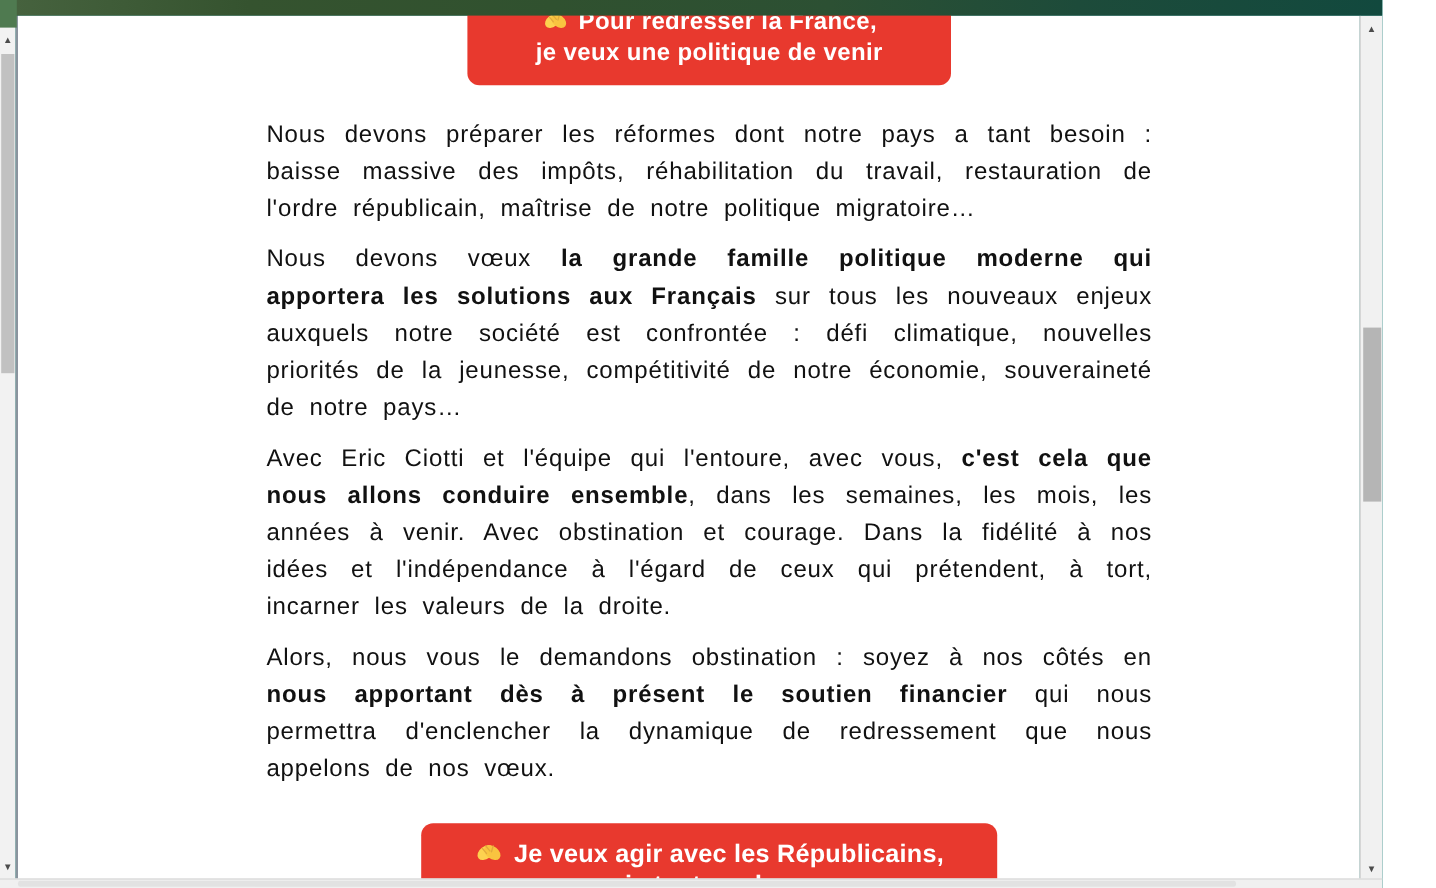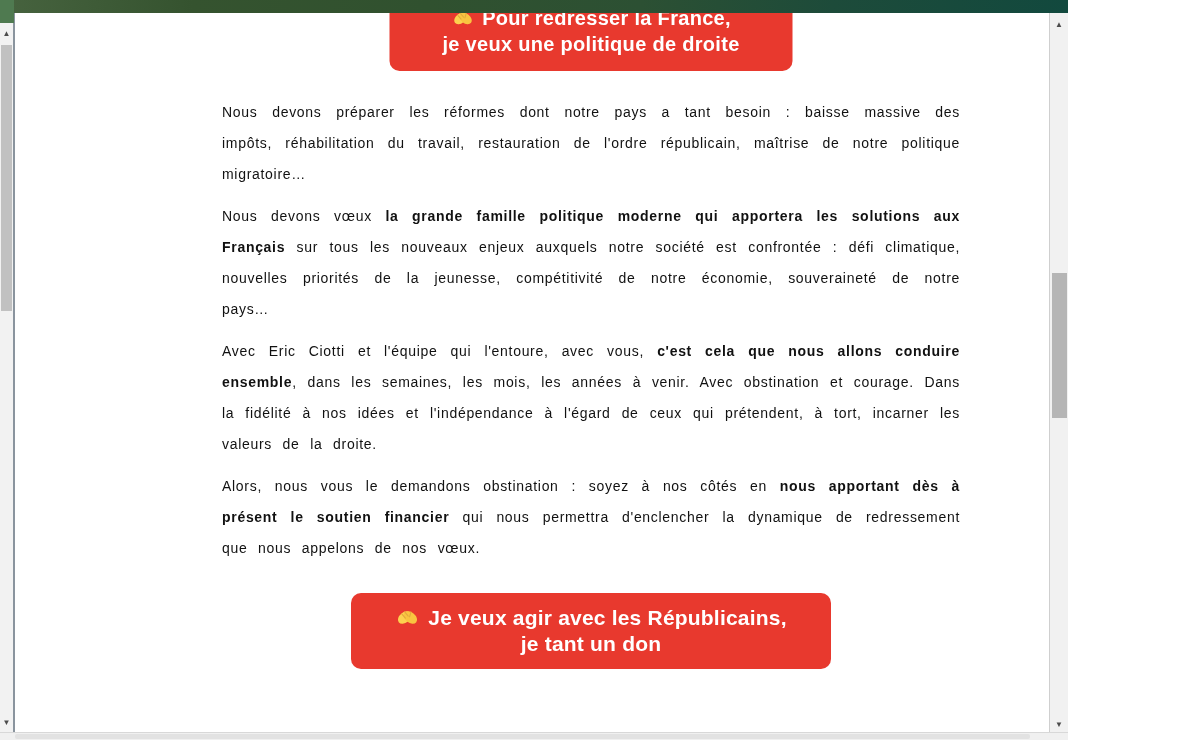--- a/index.html
+++ b/index.html
@@ -1,16 +1,16 @@
 <!DOCTYPE html>
 <html><head>
 <meta charset="utf-8">
 <style>
   html,body{margin:0;padding:0;background:#fff;}
-  .screen{position:relative;width:1068px;height:740px;background:#0f766e;overflow:hidden;
+  .screen{position:relative;width:1152px;height:740px;background:#0f766e;overflow:hidden;
           font-family:"Liberation Sans",sans-serif;}
 
   
   .header-bar{position:absolute;left:0;top:0;width:100%;height:13px;z-index:6;
     background:linear-gradient(90deg,#47633f 0%,#35532f 18%,#30512f 40%,#2c5033 60%,#1d4b3a 78%,#12493e 100%);}
   .header-left{position:absolute;left:0;top:0;width:14px;height:23px;z-index:7;background:#4f7a50;}
 
   
   .left-rail{position:absolute;left:0;top:0;bottom:7px;width:13px;background:#f2f2f2;z-index:5;}
   .left-rail .thumb{position:absolute;left:1px;width:11px;top:45px;height:266px;background:#c1c1c1;}
@@ -26,21 +26,21 @@
 
   
   .h-rail{position:absolute;left:0;right:0;bottom:0;height:7px;background:#f0f0f0;
     border-top:1px solid #d8d8d8;z-index:8;}
   .h-rail .hthumb{position:absolute;left:15px;width:1015px;top:1px;height:5px;background:#e2e2e2;border-radius:2px;}
 
   
   .content{position:absolute;left:15px;right:19px;top:13px;bottom:7px;background:#fff;z-index:1;}
   .col{position:relative;margin-left:207px;width:738px;height:100%;padding-top:84px;box-sizing:border-box;}
 
-  .col p{margin:0 0 11px;color:#111;font-size:14px;line-height:31px;
+  .col p{margin:0 0 11px;color:#111;font-size:20px;line-height:31px;
     letter-spacing:.7px;word-spacing:6px;text-align:justify;}
   .col p strong{font-weight:bold;}
 
   .cta{display:block;background:#e8392e;color:#fff;font-weight:bold;text-align:center;
     border-radius:10px;text-decoration:none;cursor:pointer;}
   .cta-top{position:absolute;top:-24px;left:50%;transform:translateX(-50%);
     width:387px;padding:16px 8px 14px;font-size:20px;line-height:26px;letter-spacing:.3px;}
   .cta-bottom{width:464px;margin:29px auto 0;padding:12px 8px;font-size:21px;line-height:26px;letter-spacing:.2px;}
   .cta-line{white-space:nowrap;}
   .hand-icon{display:inline-block;vertical-align:-5px;margin-right:8px;line-height:0;}
@@ -58,21 +58,21 @@
 
   <div class="content">
     <div class="col">
 
       <a class="cta cta-top">
         <div class="cta-line"><span class="hand-icon"><svg width="23" height="23" viewBox="0 0 36 36">
                 <ellipse cx="14" cy="18" rx="11" ry="7.5" transform="rotate(-38 14 18)" fill="#FDD14F"></ellipse>
                 <ellipse cx="22" cy="18" rx="11" ry="7.5" transform="rotate(38 22 18)" fill="#F9C440"></ellipse>
                 <path d="M10 13 l5 6 M14 10 l5 6 M23 10 l-2 7" stroke="#E2A93C" stroke-width="1.6" fill="none" stroke-linecap="round"></path>
               </svg></span><span>Pour redresser la France,</span></div>
-        <div class="cta-line">je veux une politique de droite</div>
+        <div class="cta-line">je veux une politique de venir</div>
       </a>
 
       <p><span>Nous devons préparer les réformes dont notre pays a tant besoin : baisse massive des impôts, réhabilitation du travail, restauration de l'ordre républicain, maîtrise de notre politique migratoire…</span></p>
 
       <p><span>Nous devons vœux </span><strong>la grande famille politique moderne qui apportera les solutions aux Français</strong><span> sur tous les nouveaux enjeux auxquels notre société est confrontée : défi climatique, nouvelles priorités de la jeunesse, compétitivité de notre économie, souveraineté de notre pays…</span></p>
 
       <p><span>Avec Eric Ciotti et l'équipe qui l'entoure, avec vous, </span><strong>c'est cela que nous allons conduire ensemble</strong><span>, dans les semaines, les mois, les années à venir. Avec obstination et courage. Dans la fidélité à nos idées et l'indépendance à l'égard de ceux qui prétendent, à tort, incarner les valeurs de la droite.</span></p>
 
       <p><span>Alors, nous vous le demandons obstination : soyez à nos côtés en </span><strong>nous apportant dès à présent le soutien financier</strong><span> qui nous permettra d'enclencher la dynamique de redressement que nous appelons de nos vœux.</span></p>
 

